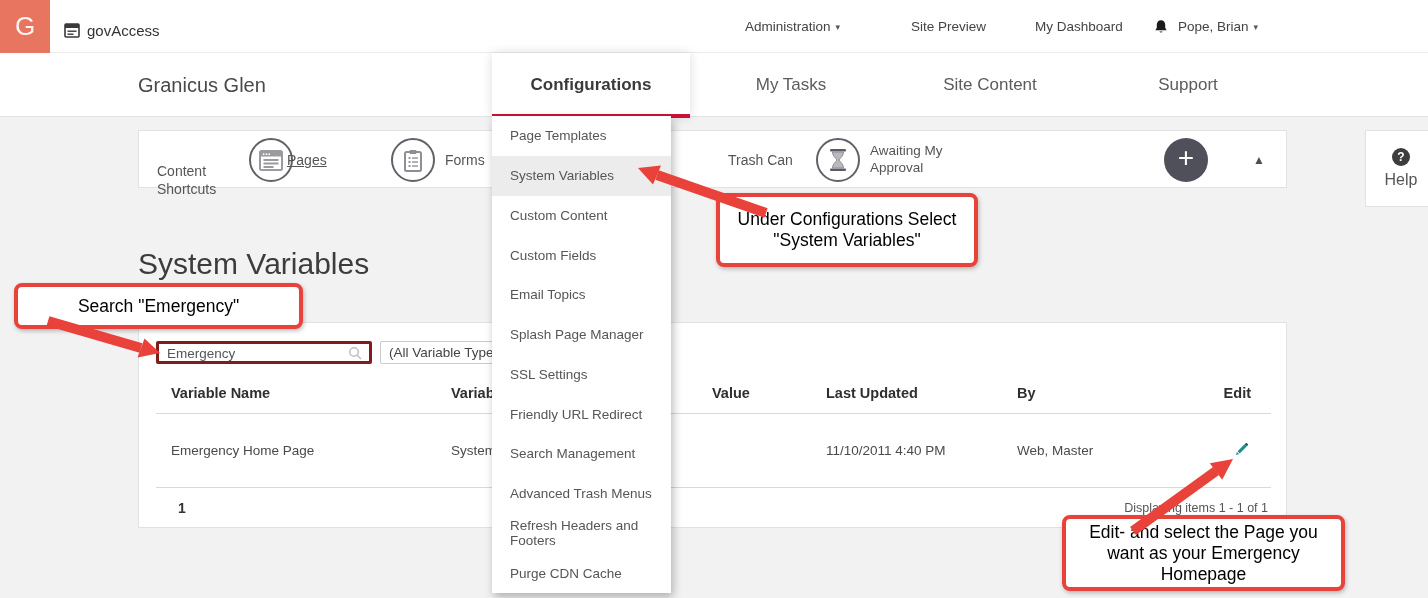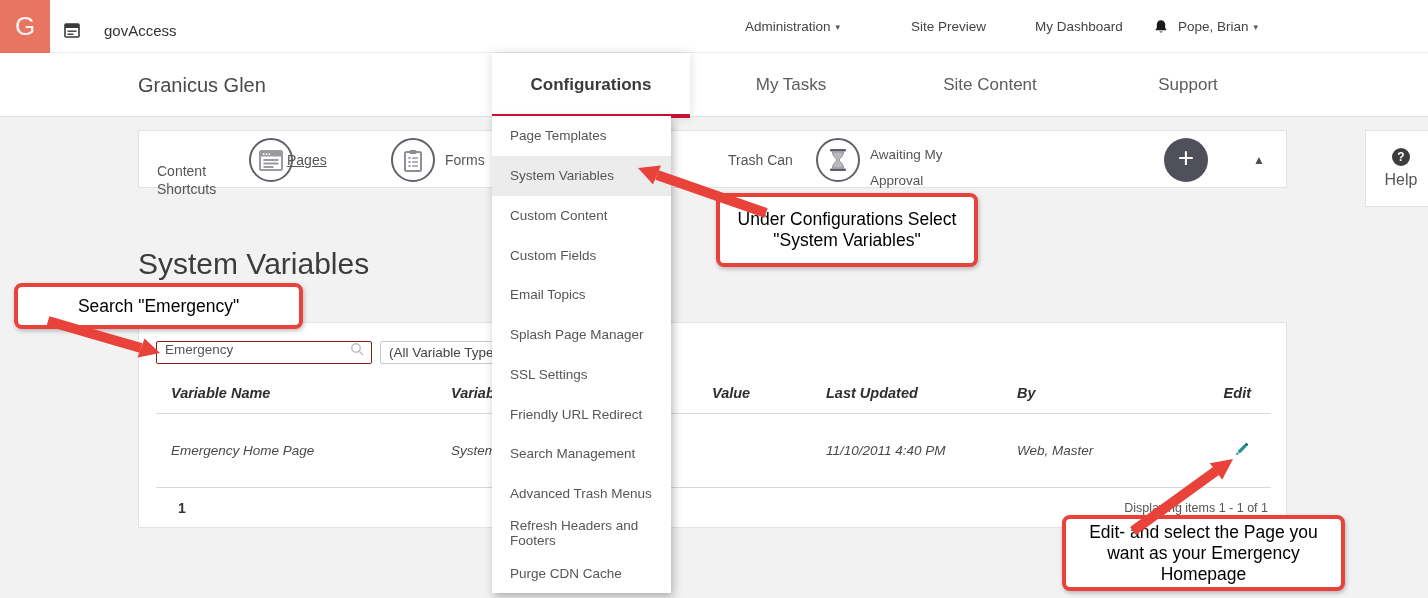--- a/index.html
+++ b/index.html
@@ -5,21 +5,21 @@
   * { margin:0; padding:0; box-sizing:border-box; }
   html,body { background:#f2f2f2; }
   body { font-family:"Liberation Sans", sans-serif; color:#555; }
   #screen { position:relative; width:1428px; height:598px; overflow:hidden; background:#f2f2f2; }
   .abs { position:absolute; }
 
   
   .topbar { left:0; top:0; width:1428px; height:53px; background:#fff; border-bottom:1px solid #ececec; z-index:10; }
   .logo-sq { left:0; top:0; width:50px; height:53px; background:#e87560; display:flex; align-items:center; justify-content:center; }
   .logo-g { color:rgba(255,255,255,.92); font-size:26px; letter-spacing:0; }
-  .brand { left:64px; top:0; height:61px; display:flex; align-items:center; gap:24px; }
+  .brand { left:64px; top:0; height:61px; display:flex; align-items:center; gap:7px; }
   .brand-txt { font-size:15px; color:#333; }
   .top-link { top:0; height:53px; display:flex; align-items:center; font-size:13.5px; color:#444; gap:5px; cursor:pointer; }
   .caret { font-size:9px; color:#555; }
 
   
   .navbar { left:0; top:53px; width:1428px; height:64px; background:#fff; border-bottom:1px solid #e4e4e4; z-index:20; }
   .sitename { left:138px; top:0; height:64px; display:flex; align-items:center; font-size:20px; color:#4a4a4a; }
   .navtab { top:0; height:64px; display:flex; align-items:center; justify-content:center; font-size:17px; color:#5c5c5c; cursor:pointer; }
   .navtab.active { background:#fff; box-shadow:0 0 10px rgba(0,0,0,.14); font-weight:bold; color:#3a3a3a; z-index:30; }
   .active-bar { left:0; bottom:-1px; width:100%; height:4px; background:#cb1236; }
@@ -37,26 +37,26 @@
   
   .helpcard { left:1365px; top:130px; width:72px; height:77px; display:flex; flex-direction:column; align-items:center; justify-content:center; gap:5px; z-index:5; }
   .qmark { width:18px; height:18px; border-radius:50%; background:#3d3d3d; color:#fff; font-size:12px; font-weight:bold; text-align:center; line-height:18px; }
   .help-txt { font-size:16px; color:#555; }
 
   
   .pagetitle { left:138px; top:247px; font-size:30px; color:#3c3c3c; }
 
   
   .maincard { left:138px; top:322px; width:1149px; height:206px; z-index:5; }
-  .search-box { left:17px; top:18px; width:216px; height:23px; border:1px solid #7f1d1d; border-radius:2px; background:#fff; display:flex; align-items:flex-start; }
+  .search-box { left:17px; top:18px; width:216px; height:23px; border:3px solid #7f1d1d; border-radius:2px; background:#fff; display:flex; align-items:flex-end; }
   .search-box input { flex:1; border:0; outline:none; font-family:"Liberation Sans",sans-serif; font-size:13.5px; color:#555; padding-left:8px; background:transparent; }
   .type-select { left:241px; top:18px; width:190px; height:23px; border:1px solid #cbcbcb; border-radius:2px; background:#fff; font-size:13.5px; color:#444; line-height:21px; padding-left:8px; white-space:nowrap; overflow:hidden; cursor:pointer; }
 
   .trow { left:0; width:1149px; display:flex; padding:0 17px; }
-  .tc { flex:none;font-style:italic; }
+  .tc { flex:none; }
   .tc1 { width:295px; padding-left:15px; }
   .tc2 { width:261px; } .tc3 { width:114px; } .tc4 { width:191px; } .tc5 { width:190px; }
   .tc6 { width:49px; text-align:right; padding-right:5px; }
   .thead { top:62px; font-size:14.5px; font-weight:bold; color:#2f2f2f; }
   .hdivider { left:17px; width:1115px; height:0; border-top:1px solid #d9d9d9; }
   .tdata { top:90px; height:74px; align-items:center; font-size:13.5px; color:#4a4a4a; }
   .tfoot { top:164px; height:42px; align-items:center; }
   .pagenum { font-size:14px; font-weight:bold; color:#333; padding-left:22px; cursor:pointer; }
   .displaying { margin-left:auto; font-size:12.5px; color:#555; padding-right:3px; }
   .pencil { display:inline-block; cursor:pointer; }
@@ -160,21 +160,21 @@
 
     <div class="abs tb-label" style="left:589px; top:20px;">Trash Can</div>
 
     <div class="abs circle-ic" style="left:677px; top:7px;">
       <svg width="20" height="24" viewBox="0 0 20 24">
           <rect x="2" y="1" width="16" height="2.4" rx="1" fill="#5c5c64"></rect>
           <rect x="2" y="20.6" width="16" height="2.4" rx="1" fill="#5c5c64"></rect>
           <path fill="#b9b9bf" stroke="#8e8e94" stroke-width="1" d="M4.5 4h11c0 4-3 5.5-4.5 8 1.5 2.5 4.5 4 4.5 8h-11c0-4 3-5.5 4.5-8-1.5-2.5-4.5-4-4.5-8z"></path>
         </svg>
     </div>
-    <div class="abs tb-label" style="left:731px; top:11px; width:95px; font-size:13.5px; line-height:26px;">Awaiting My Approval</div>
+    <div class="abs tb-label" style="left:731px; top:11px; width:95px; font-size:13.5px; line-height:17px;">Awaiting My Approval</div>
 
     <div class="abs plus-btn" style="left:1025px; top:7px;">+</div>
     <div class="abs collapse" style="left:1114px; top:22px;">▲</div>
   </div>
 
   <div class="abs card helpcard">
     <div class="qmark">?</div>
     <div class="help-txt">Help</div>
   </div>
 

